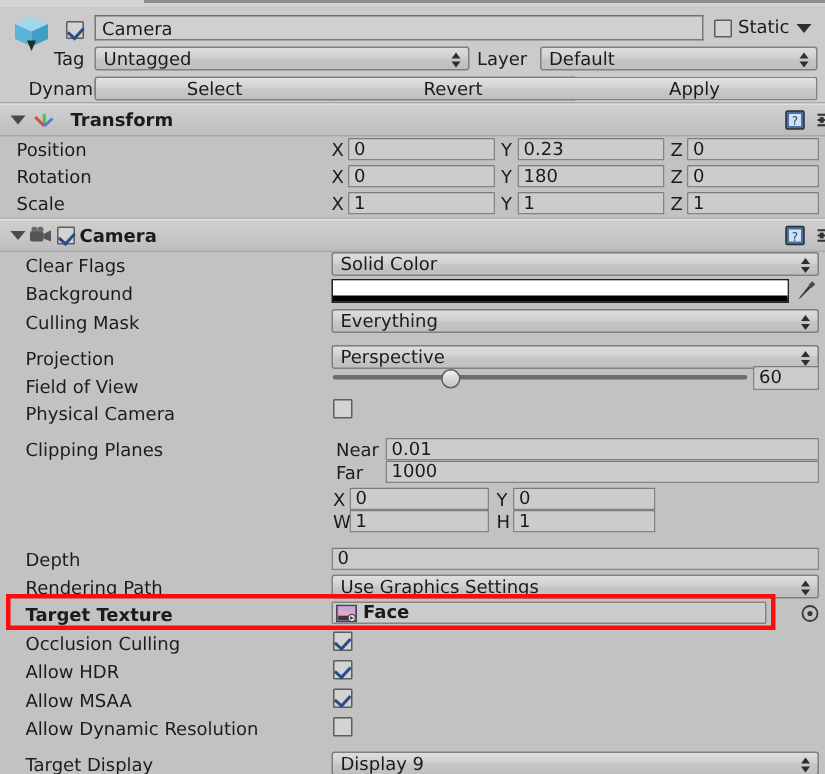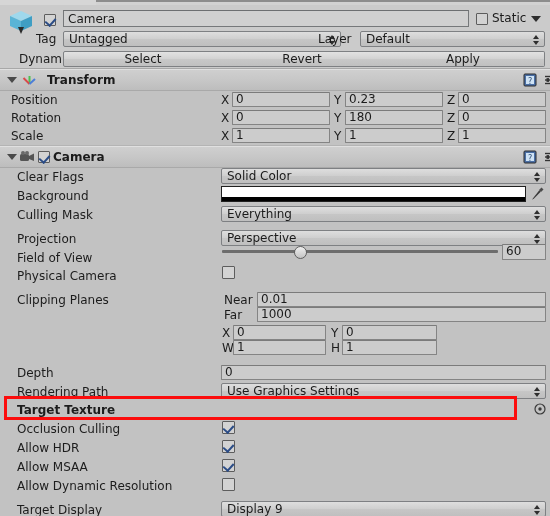--- a/index.html
+++ b/index.html
@@ -62,21 +62,21 @@
   .popup .ud{
     position:absolute;right:4px;top:3px;width:7px;height:10px;
   }
   .popup .ud:before,.popup .ud:after{
     content:"";position:absolute;left:0;width:0;height:0;
     border-left:3.5px solid transparent;border-right:3.5px solid transparent;
   }
   .popup .ud:before{top:0;border-bottom:4px solid #2e2e2e;}
   .popup .ud:after{bottom:0;border-top:4px solid #2e2e2e;}
 
-  .tagpopup{left:63px;top:26px;width:278px;}
+  .tagpopup{left:63px;top:26px;width:250px;}
   .layerpopup{left:360px;top:26px;width:185px;}
 
   .btn{
     position:absolute;height:16px;box-sizing:border-box;
     background:linear-gradient(to bottom,#e2e2e2 0%,#d2d2d2 48%,#c8c8c8 52%,#c0c0c0 100%);
     border:1px solid #7e8083;
     font-size:12px;line-height:14px;text-align:center;color:#1b1b1b;
   }
   .btn-select{left:63px;top:46px;width:160px;border-radius:2px 0 0 2px;}
   .btn-revert{left:222px;top:46px;width:161px;border-left:none;}
@@ -315,20 +315,31 @@
   <span class="row-lbl" style="left:17px;top:366px">Depth</span>
   <div class="field" style="left:221px;top:365px;width:325px">0</div>
 
   <span class="row-lbl" style="left:17px;top:385px">Rendering Path</span>
   <div class="popup" style="left:221px;top:383px;width:325px">
     <span>Use Graphics Settings</span>
     <span class="ud"></span>
   </div>
 
   <span class="row-lbl bold" style="left:17px;top:403px">Target Texture</span>
+  <div class="objfield" style="left:221px;top:401px;width:290px">
+    <svg style="position:absolute;left:2px;top:1px;width:14px;height:12px" viewBox="0 0 14 12">
+      <rect x="0.5" y="0.5" width="13" height="11" fill="#9a8ba8" stroke="#4a4455"></rect>
+      <rect x="1.5" y="1.5" width="11" height="6" fill="#e6a8c2"></rect>
+      <rect x="1.5" y="1.5" width="11" height="3" fill="#c9a5d8"></rect>
+      <rect x="1.5" y="7.5" width="11" height="3" fill="#3b3545"></rect>
+      <circle cx="10.5" cy="9" r="2.4" fill="#e8e8e8" stroke="#4a4455" stroke-width="0.8"></circle>
+      <polygon points="9.4,7.8 12,9 9.4,10.2" fill="#3b3545"></polygon>
+    </svg>
+    <span>Face</span>
+  </div>
   <svg style="position:absolute;left:534px;top:403px;width:12px;height:12px" viewBox="0 0 12 12">
     <circle cx="6" cy="6" r="5" fill="none" stroke="#3a3a3a" stroke-width="1.2"></circle>
     <circle cx="6" cy="6" r="1.7" fill="#3a3a3a"></circle>
   </svg>
   <div class="highlight" style="left:4px;top:396px;width:513px;height:24px"></div>
 
   <span class="row-lbl" style="left:17px;top:422px">Occlusion Culling</span>
   <span class="chk on" style="position:absolute;left:222px;top:421px;width:13px;height:13px"></span>
 
   <span class="row-lbl" style="left:17px;top:441px">Allow HDR</span>

